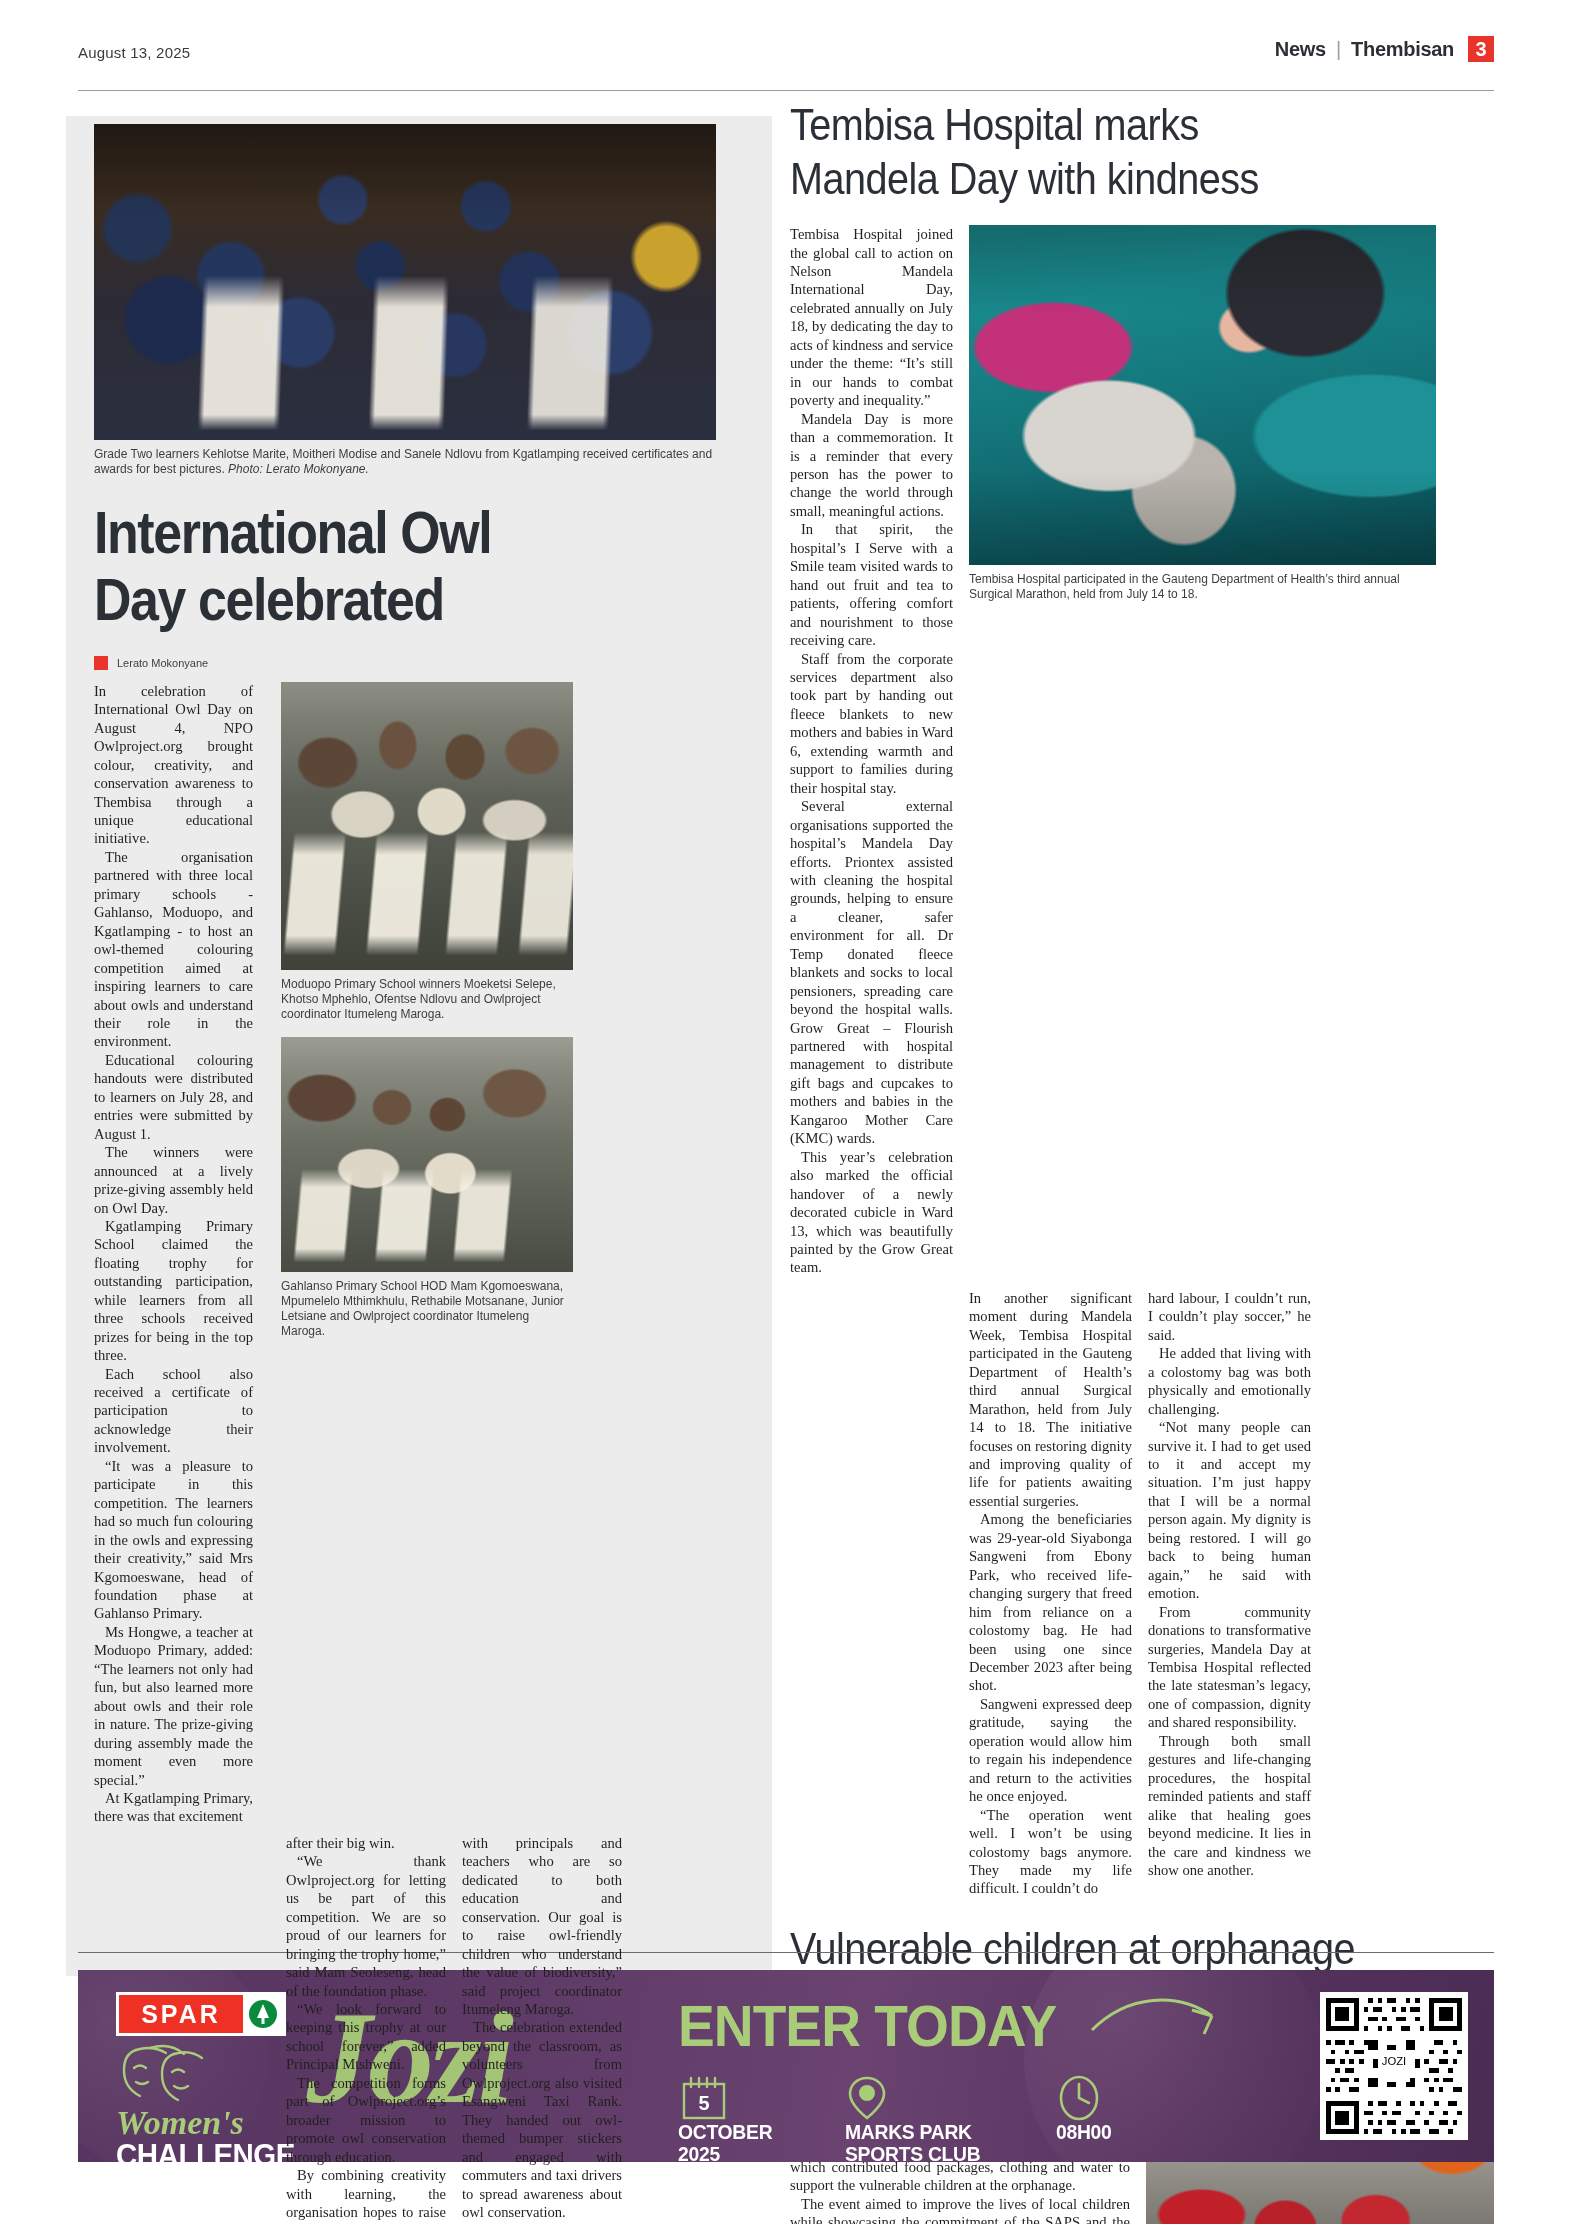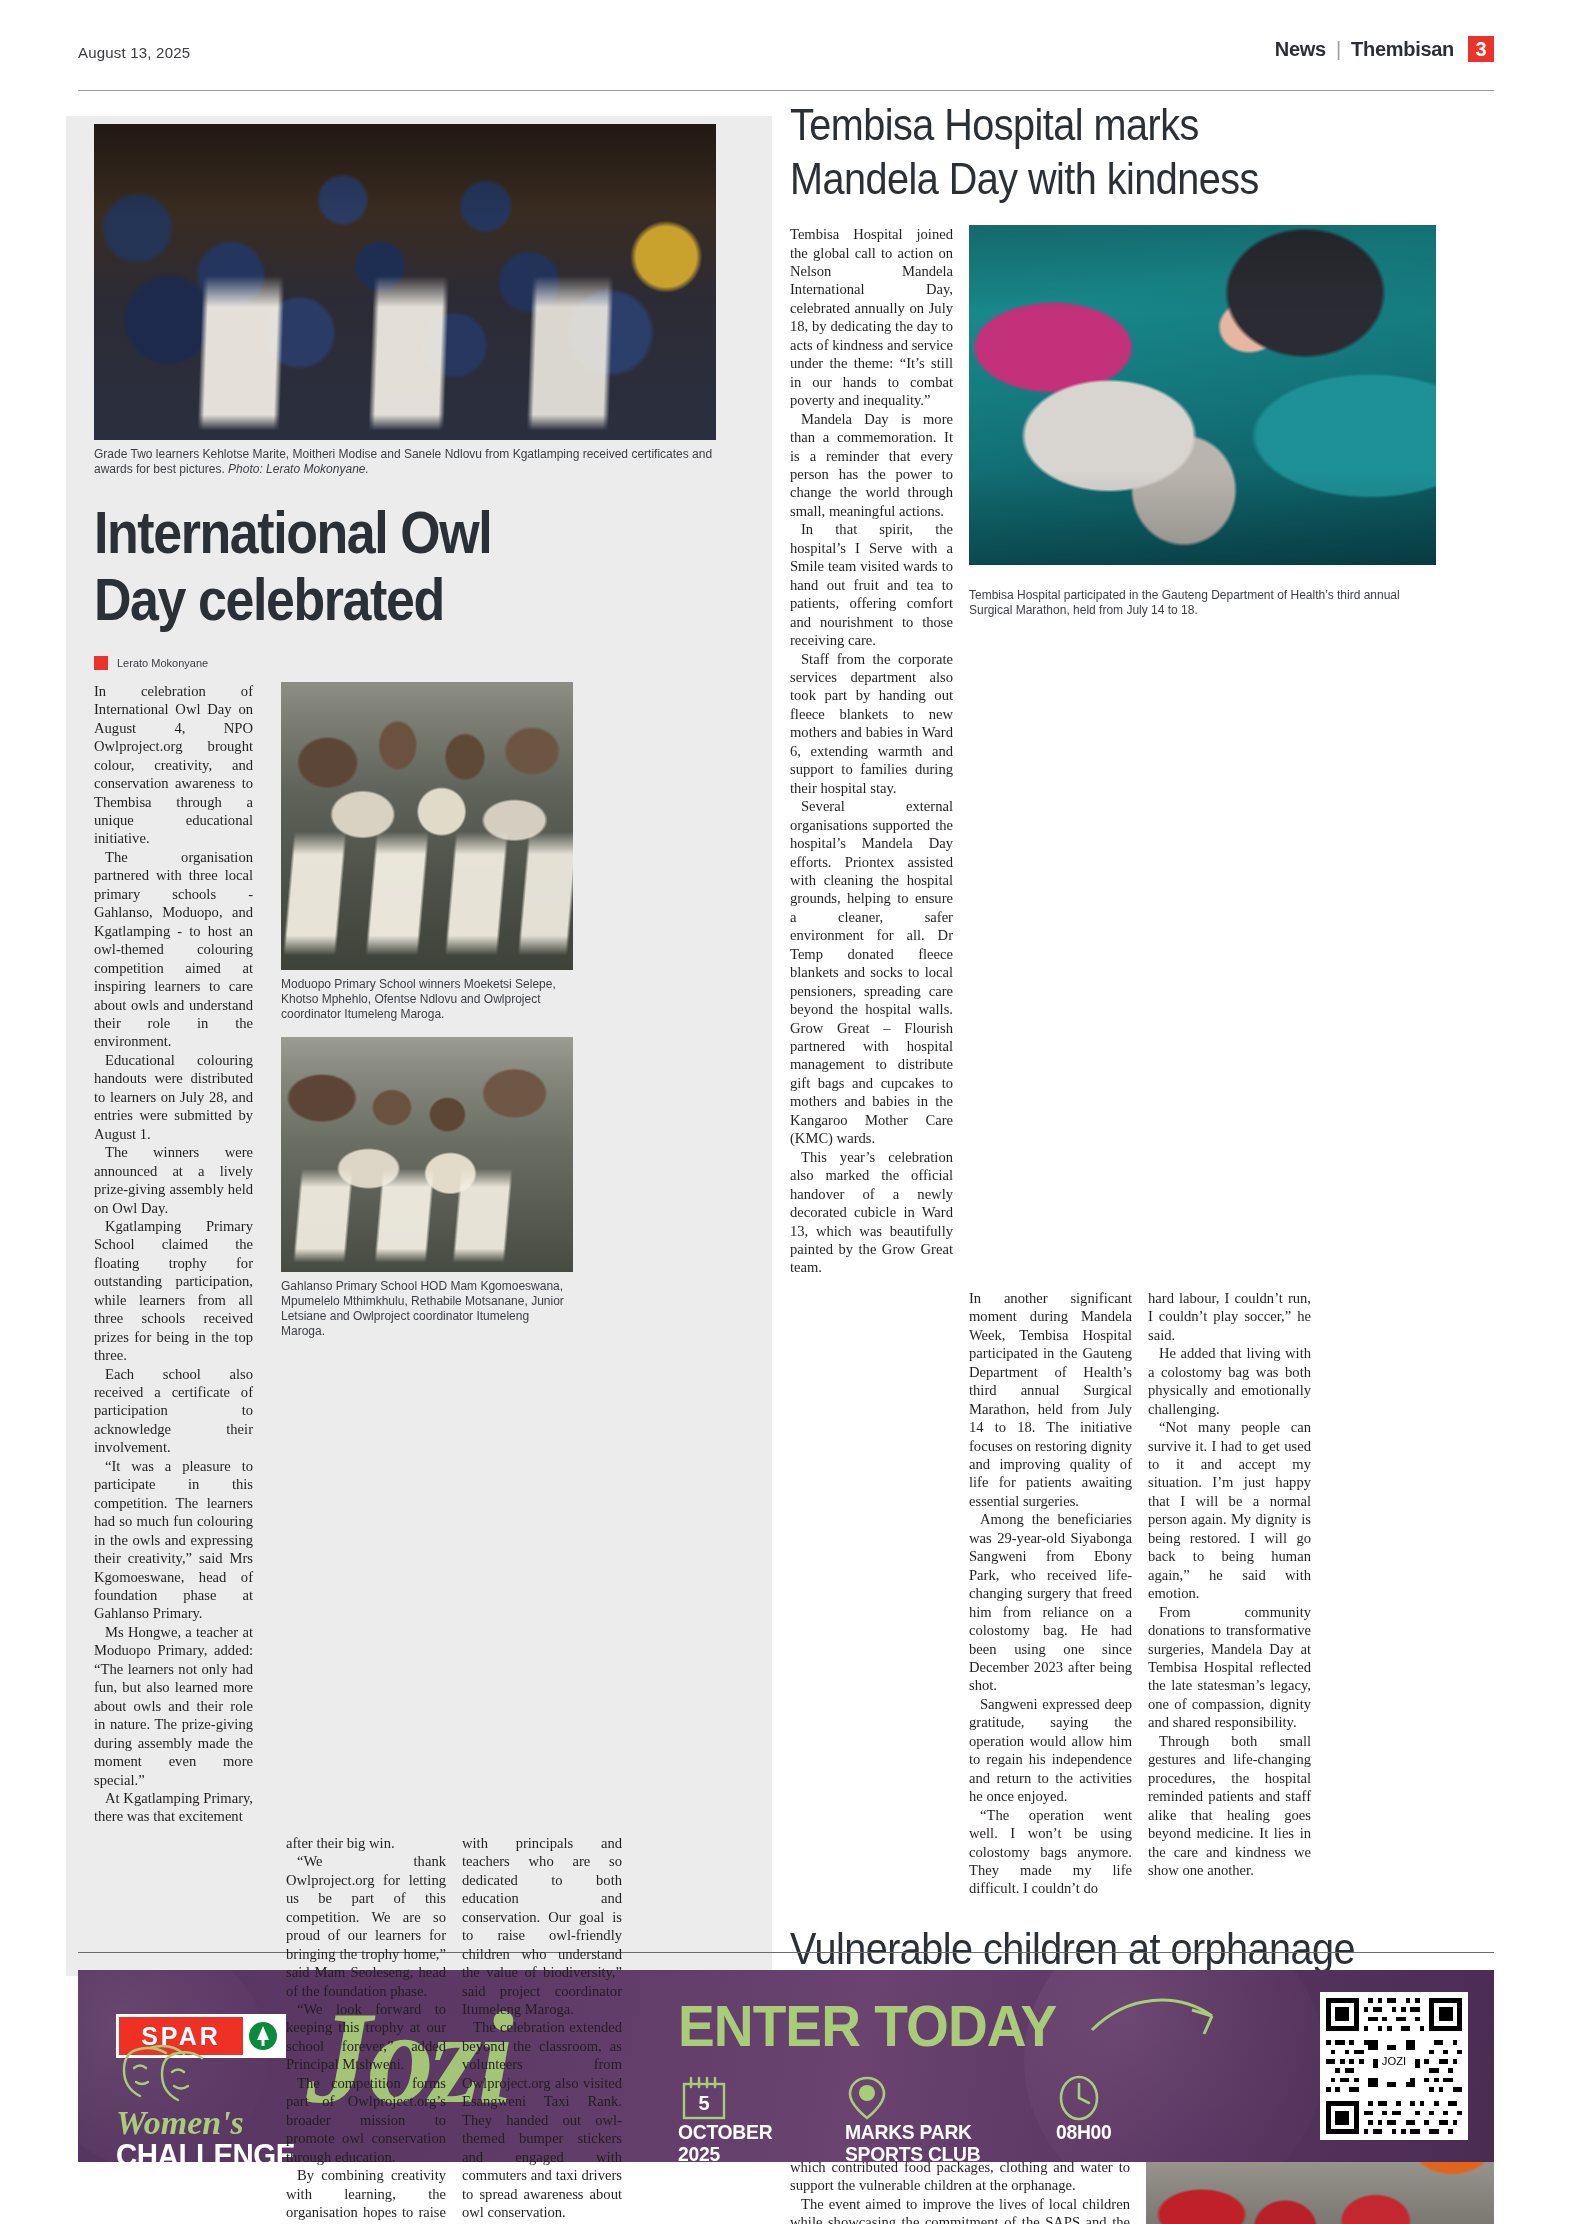--- a/index.html
+++ b/index.html
@@ -38,21 +38,21 @@
   .bt p{margin:0;text-indent:11px;}
   .bt p.first{text-indent:0;}
 
   
   .tint{position:absolute;background:#ececed;}
 
   
   .ad{position:absolute;left:78px;top:1970px;width:1416px;height:192px;overflow:hidden;
       background:linear-gradient(100deg,#55355f 0%,#5d3a66 28%,#6a4370 55%,#57345f 78%,#4a2c53 100%);}
   .ad .rose{position:absolute;border-radius:50%;opacity:.13;background:radial-gradient(circle at 35% 35%,#d8b3d8,#6a4370 70%);}
-  .ad-spar{position:absolute;left:38px;top:22px;width:164px;height:38px;background:#fff;border:3px solid #fff;display:flex;align-items:center;margin-top:22px;}
+  .ad-spar{position:absolute;left:38px;top:22px;width:164px;height:38px;background:#fff;border:3px solid #fff;display:flex;align-items:center;}
   .ad-spar-red{background:#ee3124;color:#fff;font-family:"Liberation Sans",sans-serif;font-weight:bold;font-size:25px;letter-spacing:3px;height:100%;display:flex;align-items:center;justify-content:center;flex:1;}
   .ad-spar-tree{width:40px;height:100%;display:flex;align-items:center;justify-content:center;background:#fff;}
   .ad-women{position:absolute;left:38px;top:70px;width:180px;color:#a8cc77;}
   .ad-womens-word{font-family:"Liberation Serif",serif;font-style:italic;font-size:34px;color:#a8cc77;line-height:1;font-weight:bold;}
   .ad-challenge{font-family:"Liberation Sans",sans-serif;font-weight:bold;font-size:31px;color:#ffffff;letter-spacing:-.5px;line-height:1;transform:scaleX(.95);transform-origin:left;}
   .ad-jozi{position:absolute;left:228px;top:22px;font-family:"Liberation Serif",serif;font-style:italic;font-weight:bold;font-size:132px;color:#a8cc77;line-height:1;letter-spacing:-4px;opacity:.95;}
   .ad-enter{position:absolute;left:600px;top:22px;font-family:"Liberation Sans",sans-serif;font-weight:bold;font-size:58px;letter-spacing:-1px;color:#a8cc77;transform:scaleX(.95);transform-origin:left;}
   .ad-items{position:absolute;left:600px;top:105px;display:flex;gap:64px;align-items:flex-start;}
   .ad-item{color:#fff;}
   .ad-ic{height:46px;display:flex;align-items:center;}
@@ -220,21 +220,21 @@
           <div class="ph-layer" style="background:linear-gradient(170deg,#1a7f83 0%,#18888b 22%,#14777c 48%,#0e5f66 78%,#0a4b52 100%);"></div>
           <div class="ph-layer" style="background:
               radial-gradient(ellipse at 72% 20%, #2b2b33 0 16%, transparent 17%),
               radial-gradient(ellipse at 60% 30%, #e7b6a0 0 7%, transparent 8%),
               radial-gradient(ellipse at 30% 62%, #d8d4cf 0 18%, transparent 19%),
               radial-gradient(ellipse at 18% 36%, #c2317a 0 14%, transparent 15%),
               radial-gradient(ellipse at 46% 78%, #b9b5ae 0 14%, transparent 15%),
               radial-gradient(ellipse at 86% 62%, #1d9196 0 20%, transparent 21%);"></div>
           <div class="ph-layer" style="background:linear-gradient(180deg,rgba(0,0,0,.18),transparent 26%,transparent 72%,rgba(0,0,0,.22));"></div>
         </div>
-        <div class="cap" style="margin-top:23px;">Tembisa Hospital participated in the Gauteng Department of Health’s third annual Surgical Marathon, held from July 14 to 18.</div>
+        <div class="cap" style="margin-top:7px;">Tembisa Hospital participated in the Gauteng Department of Health’s third annual Surgical Marathon, held from July 14 to 18.</div>
       </div>
     </div>
 
     <div style="margin-top:12px;margin-left:179px;display:flex;gap:16px;width:525px;">
       <div style="width:163px;">
         <div class="bt">
           <p class="first">In another significant moment during Mandela Week, Tembisa Hospital participated in the Gauteng Department of Health’s third annual Surgical Marathon, held from July 14 to 18. The initiative focuses on restoring dignity and improving quality of life for patients awaiting essential surgeries.</p>
           <p>Among the beneficiaries was 29-year-old Siyabonga Sangweni from Ebony Park, who received life-changing surgery that freed him from reliance on a colostomy bag. He had been using one since December 2023 after being shot.</p>
           <p>Sangweni expressed deep gratitude, saying the operation would allow him to regain his independence and return to the activities he once enjoyed.</p>
           <p>“The operation went well. I won’t be using colostomy bags anymore. They made my life difficult. I couldn’t do</p>

